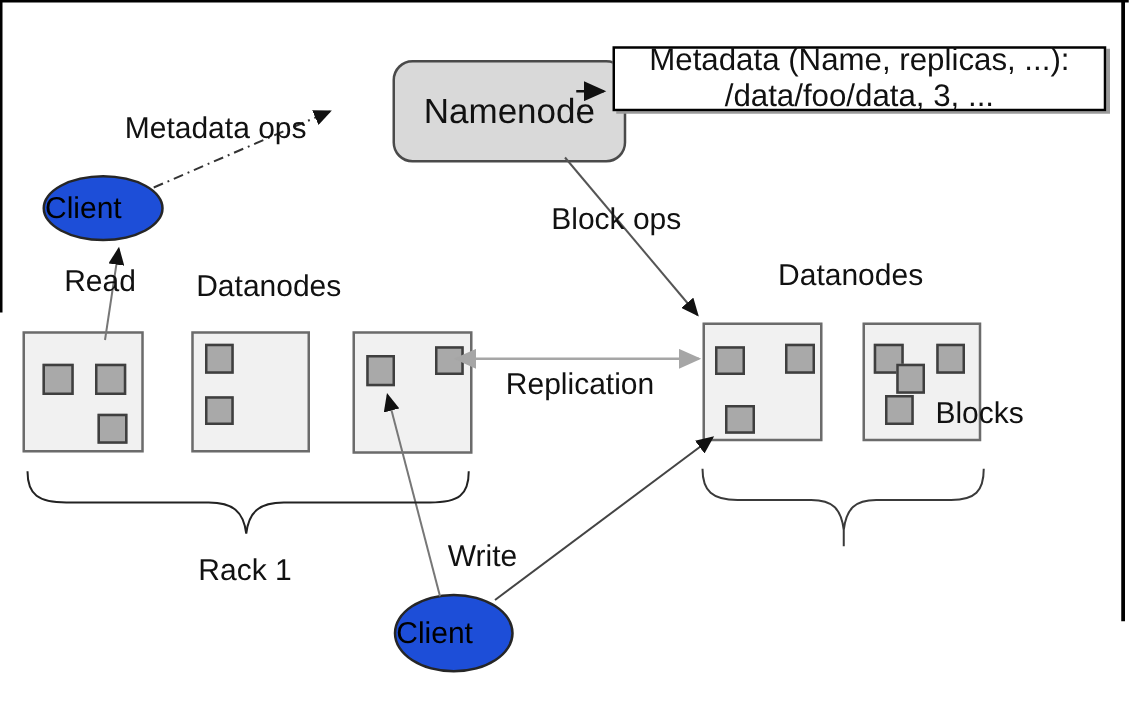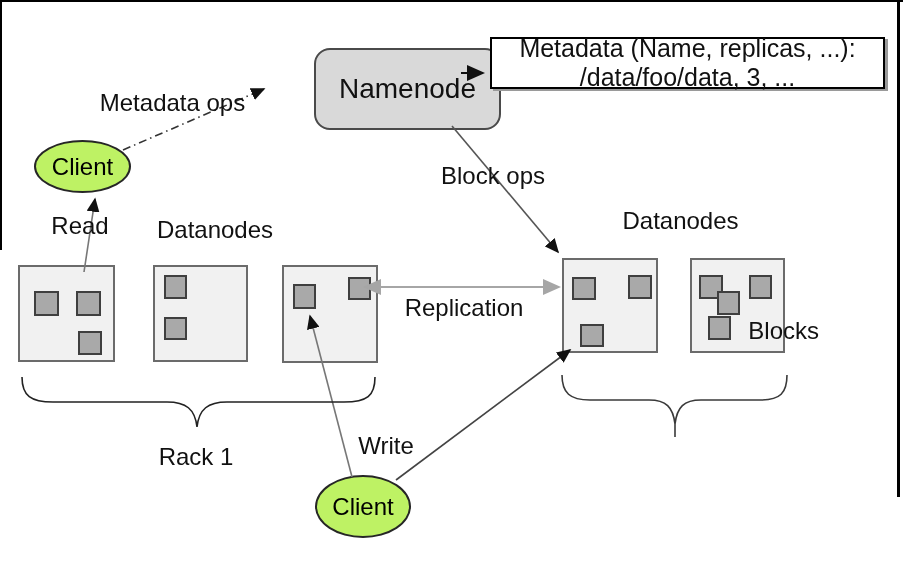--- a/index.html
+++ b/index.html
@@ -16,22 +16,22 @@
     background:#d9d9d9;border:2px solid #4a4a4a;border-radius:16px;
     display:flex;align-items:center;justify-content:center;
     font-size:28px;box-sizing:border-box;margin-left:41px;}
 
   .metabox{position:absolute;left:490px;top:37px;width:395px;height:52px;
     background:#fff;border:2px solid #000;box-sizing:border-box;
     box-shadow:3px 2px 0 #9a9a9a;
     display:flex;flex-direction:column;align-items:center;justify-content:center;
     font-size:25px;line-height:1.18;text-align:center;white-space:nowrap;}
 
-  .client{position:absolute;background:#bef264;border:2px solid #262626;
-    border-radius:50%;display:flex;align-items:center;justify-content:center;
+  .client{position:absolute;background:#1d4ed8;border:2px solid #262626;
+    border-radius:50%;display:flex;align-items:center;
     font-size:24px;color:#000;box-sizing:border-box;}
   .client.top{left:34px;top:140px;width:97px;height:53px;}
   .client.bottom{left:315px;top:475px;width:96px;height:63px;}
 
   .dnode{position:absolute;background:#f1f1f1;border:2px solid #6b6b6b;box-sizing:border-box;}
   .dn1{left:18px; top:265px;width:97px;height:97px;}
   .dn2{left:153px;top:265px;width:95px;height:97px;}
   .dn3{left:282px;top:265px;width:96px;height:98px;}
   .dn4{left:562px;top:258px;width:96px;height:95px;}
   .dn5{left:690px;top:258px;width:95px;height:95px;}

